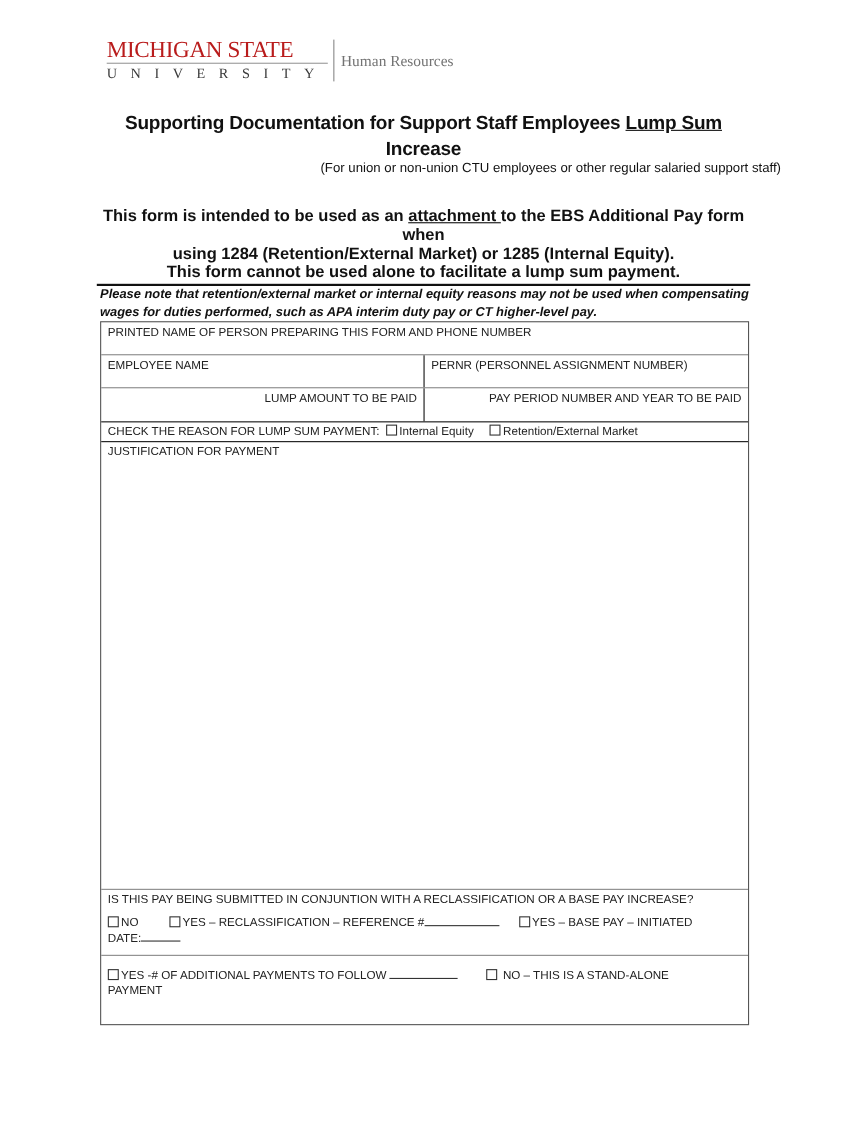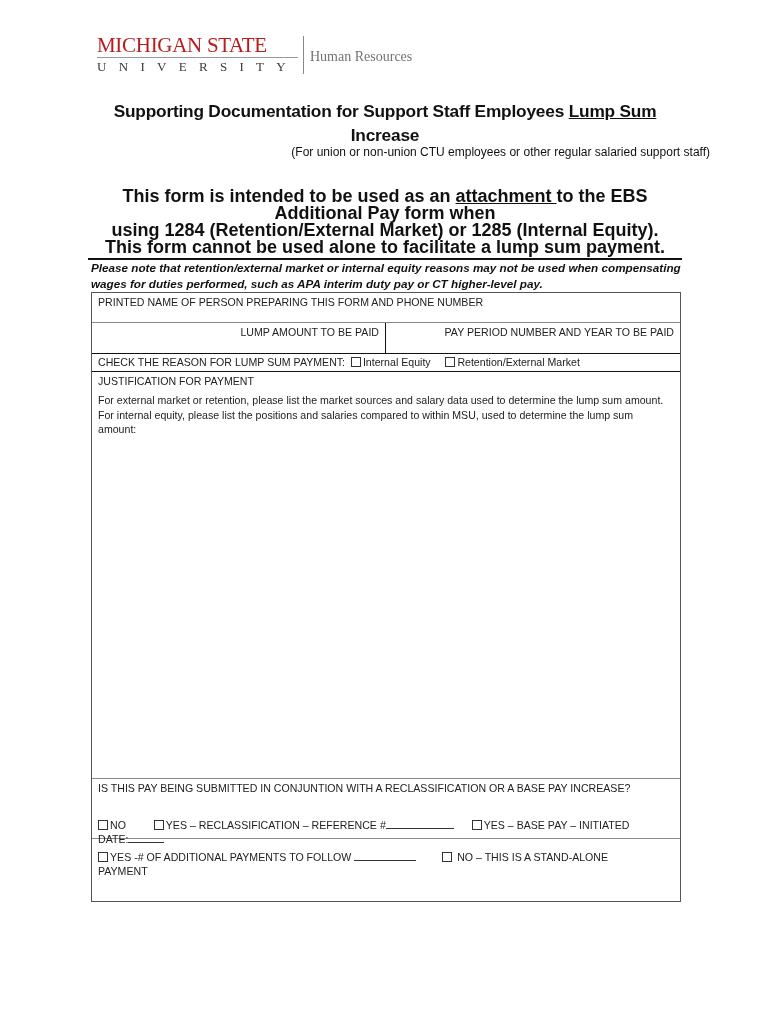--- a/index.html
+++ b/index.html
@@ -9,21 +9,21 @@
   .logo-msu { display: flex; flex-direction: column; }
   .logo-msu-top { font-family: "Liberation Serif", serif; font-size: 21px; color: #b91c1c; letter-spacing: -0.3px; line-height: 21px; border-bottom: 1px solid #999; padding-bottom: 1px; }
   .logo-msu-bot { font-family: "Liberation Serif", serif; font-size: 13px; color: #3a3a3a; letter-spacing: 12.3px; line-height: 16px; margin-top: 1px; }
   .logo-divider { width: 1px; height: 38px; background: #888; margin: 0 6px 0 5px; }
   .logo-hr { font-family: Liberation Serif, serif; font-size: 14px; color: #737373; margin-top: 3px; }
 
   .title { position: absolute; left: 60px; width: 650px; top: 99px; text-align: center; font-weight: bold; font-size: 17.3px; line-height: 24px; letter-spacing: -0.2px; }
   .title u { text-decoration: underline; }
   .subtitle { position: absolute; left: 60px; width: 650px; top: 145px; text-align: right; font-size: 12px; }
 
-  .notice { position: absolute; left: 88px; width: 594px; top: 188px; text-align: center; font-weight: bold; font-size: 18px; line-height: 17px; padding-bottom: 2px; border-bottom: 2px solid #111; }
+  .notice { position: absolute; left: 88px; width: 594px; top: 188px; text-align: center; font-weight: bold; font-size: 15px; line-height: 17px; padding-bottom: 2px; border-bottom: 2px solid #111; }
   .notice u { text-decoration: underline; }
 
   .italic-note { position: absolute; left: 91px; width: 600px; top: 260px; font-weight: bold; font-style: italic; font-size: 11.7px; line-height: 16px; }
 
   .form { position: absolute; left: 91px; top: 292px; width: 588px; border: 1px solid #555; font-size: 10.6px; color: #222; }
   .row { border-bottom: 1px solid #888; box-sizing: border-box; }
   .row:last-child { border-bottom: none; }
   .cell { padding: 3px 6px; box-sizing: border-box; }
   .split { display: flex; }
   .split .cell { flex: 0 0 auto; }
@@ -58,42 +58,45 @@
   <div>using 1284 (Retention/External Market) or 1285 (Internal Equity).</div>
   <div>This form cannot be used alone to facilitate a lump sum payment.</div>
 </div>
 
 <div class="italic-note">Please note that retention/external market or internal equity reasons may not be used when compensating wages for duties performed, such as APA interim duty pay or CT higher-level pay.</div>
 
 <div class="form">
   <div class="row" style="height:30px;">
     <div class="cell">PRINTED NAME OF PERSON PREPARING THIS FORM AND PHONE NUMBER</div>
   </div>
+  <div class="row split" style="height:30px;">
+    <div class="cell left"><span>EMPLOYEE NAME</span></div>
+    <div class="cell right"><span>PERNR (PERSONNEL ASSIGNMENT NUMBER)</span></div>
+  </div>
   <div class="row split" style="height:30px; border-bottom:none;text-align:right;">
     <div class="cell left"><span>LUMP AMOUNT TO BE PAID</span></div>
     <div class="cell right"><span>PAY PERIOD NUMBER AND YEAR TO BE PAID</span></div>
   </div>
   <div class="row reason-row" style="height:19px;">
     <div class="cell" style="padding-top:2px;">
       <span>CHECK THE REASON FOR LUMP SUM PAYMENT:</span>&nbsp;
       <span class="opt"><span class="cb"></span><span>Internal Equity</span></span>
       &nbsp;&nbsp;&nbsp;
       <span class="opt"><span class="cb"></span><span>Retention/External Market</span></span>
     </div>
   </div>
   <div class="row" style="height:407px;">
     <div class="cell">
       <div>JUSTIFICATION FOR PAYMENT</div>
-      <div class="instr">For external market or retention, please list the market sources and salary data used to determine the lump sum amount. For internal equity, please list the positions and salaries compared to within MSU, used to determine the lump sum amount:</div>
     </div>
   </div>
   <div class="row" style="height:60px;">
     <div class="cell">
       <div>IS THIS PAY BEING SUBMITTED IN CONJUNTION WITH A RECLASSIFICATION OR A BASE PAY INCREASE?</div>
-      <div style="margin-top:24px; line-height:14px;">
+      <div style="margin-top:8px; line-height:14px;">
         <span class="opt"><span class="cb"></span><span>NO</span></span>
         <span style="display:inline-block;width:22px;"></span>
         <span class="opt"><span class="cb"></span><span>YES – RECLASSIFICATION – REFERENCE #</span><span class="blank" style="width:68px;"></span></span>
         <span style="display:inline-block;width:12px;"></span>
         <span class="opt"><span class="cb"></span><span>YES – BASE PAY – INITIATED</span></span>
         <br>
         <span>DATE:</span><span class="blank" style="width:36px;"></span>
       </div>
     </div>
   </div>

